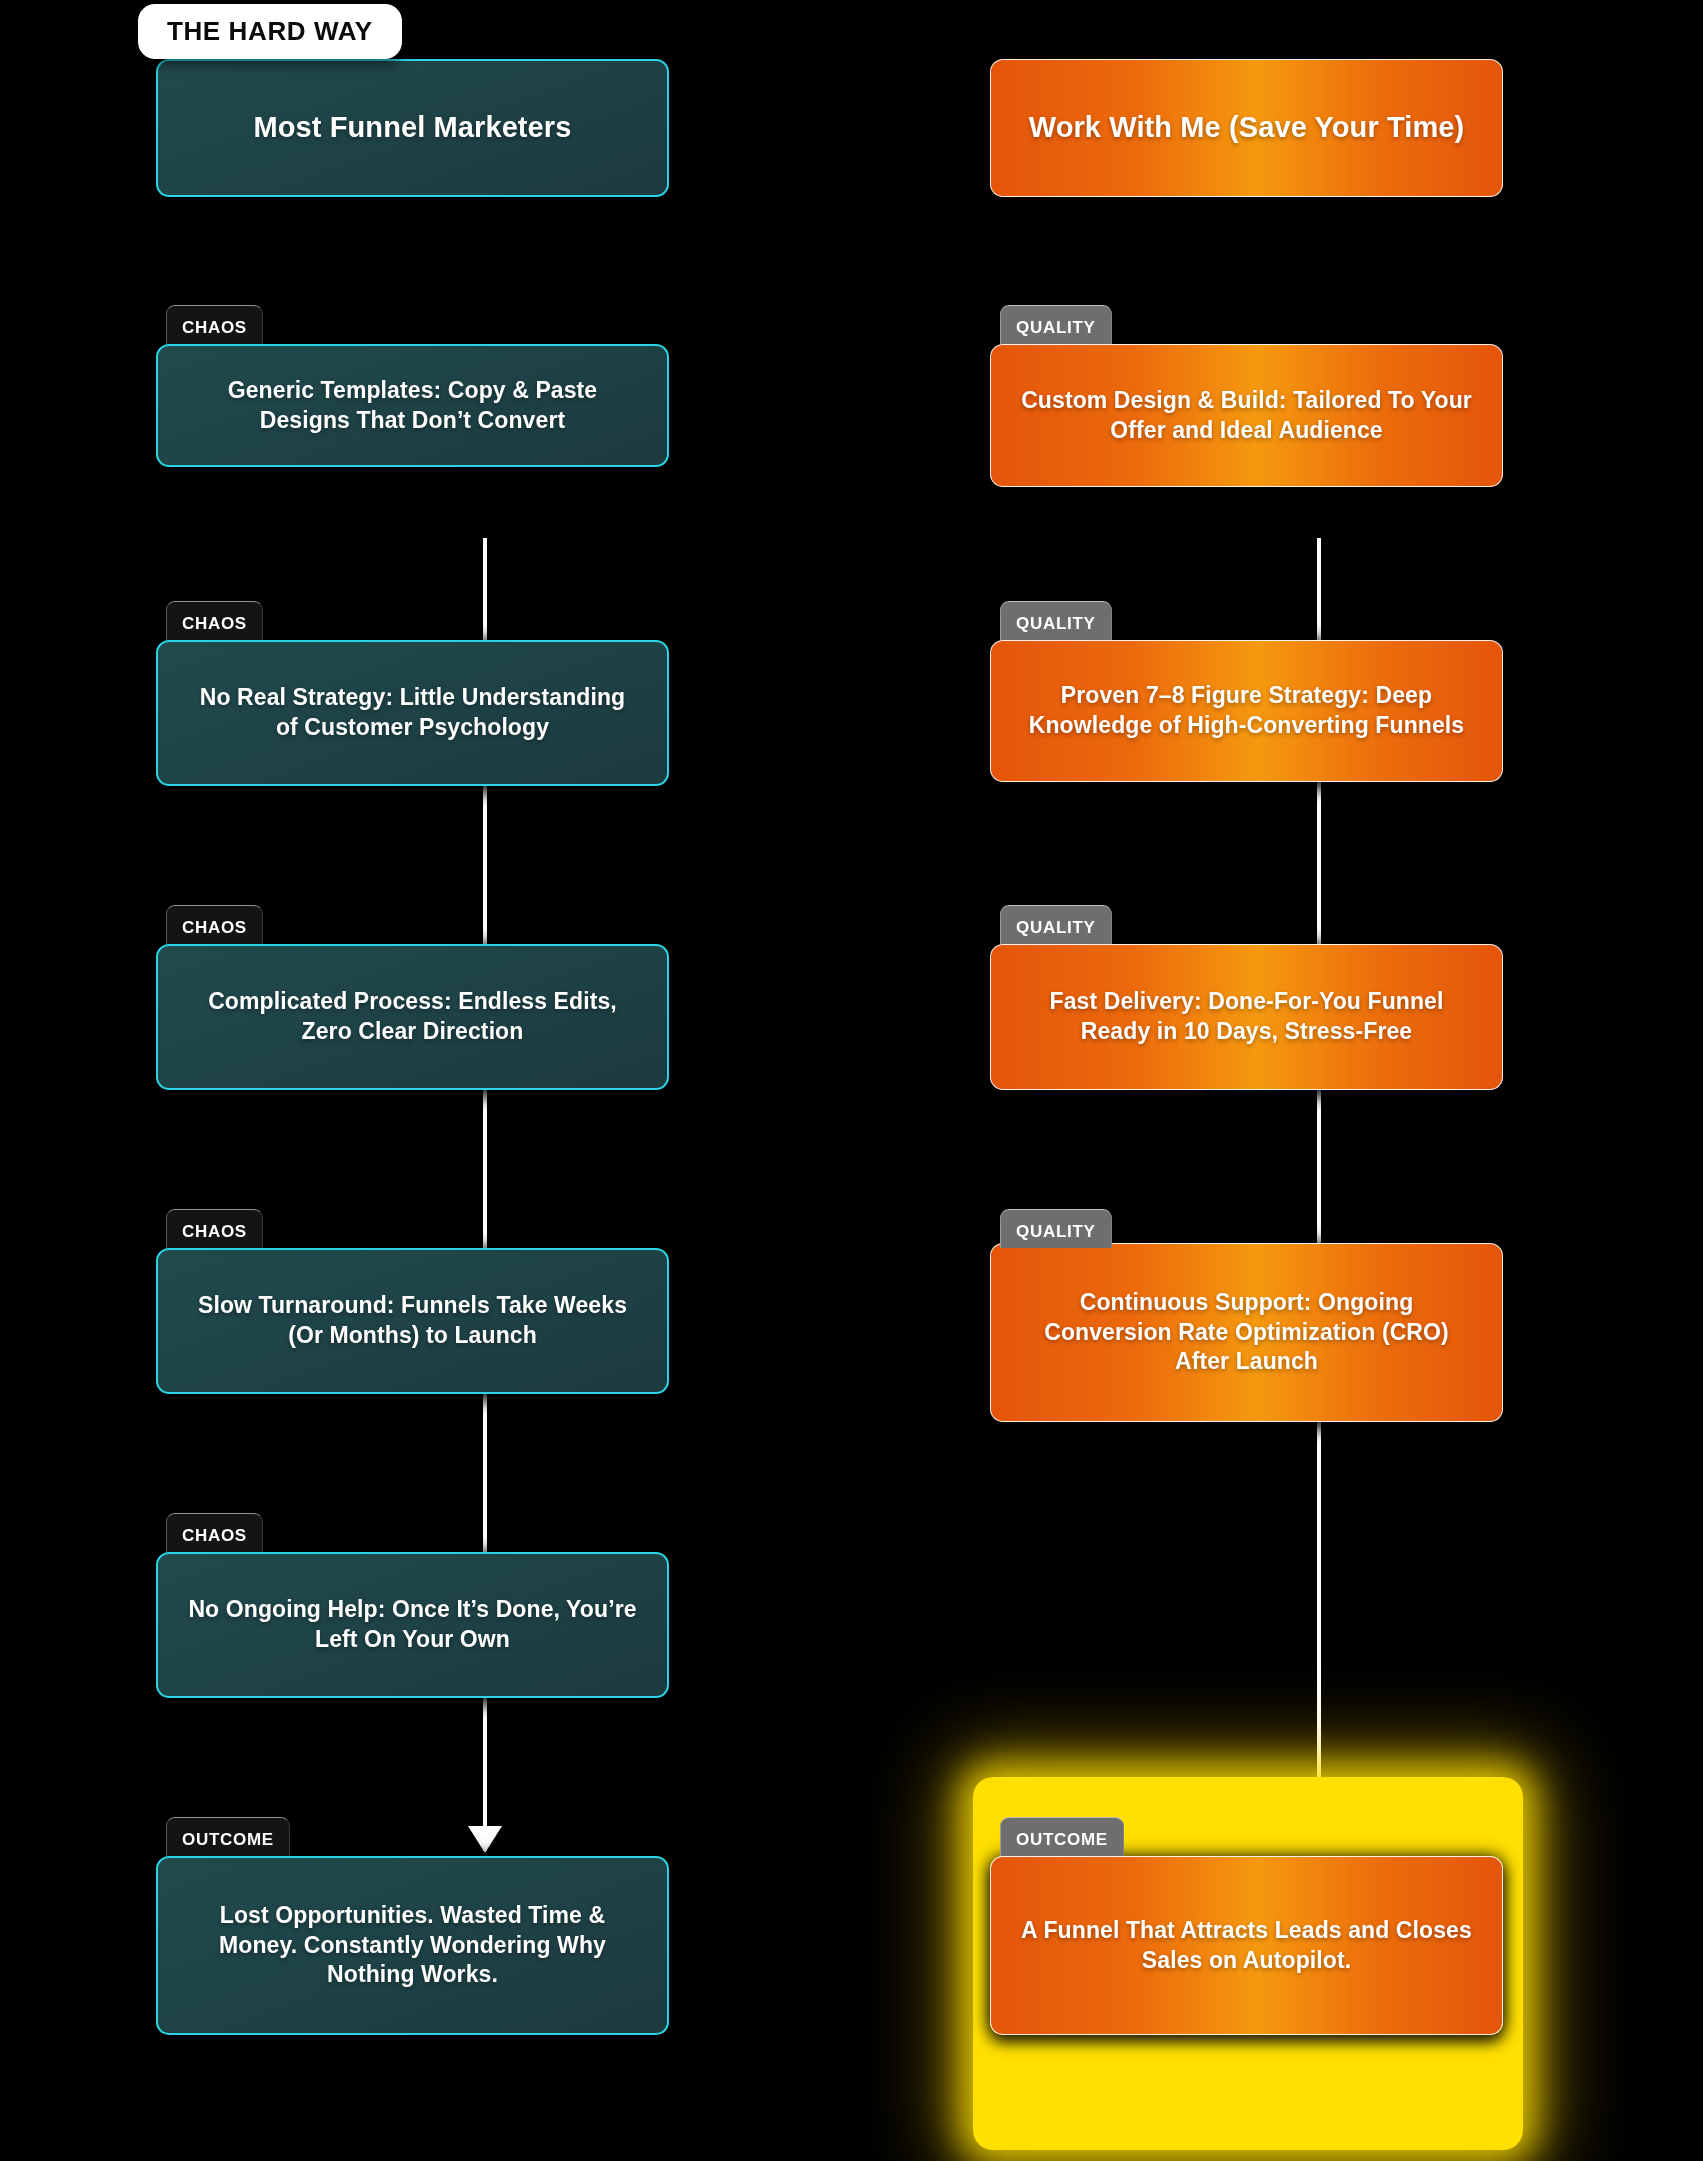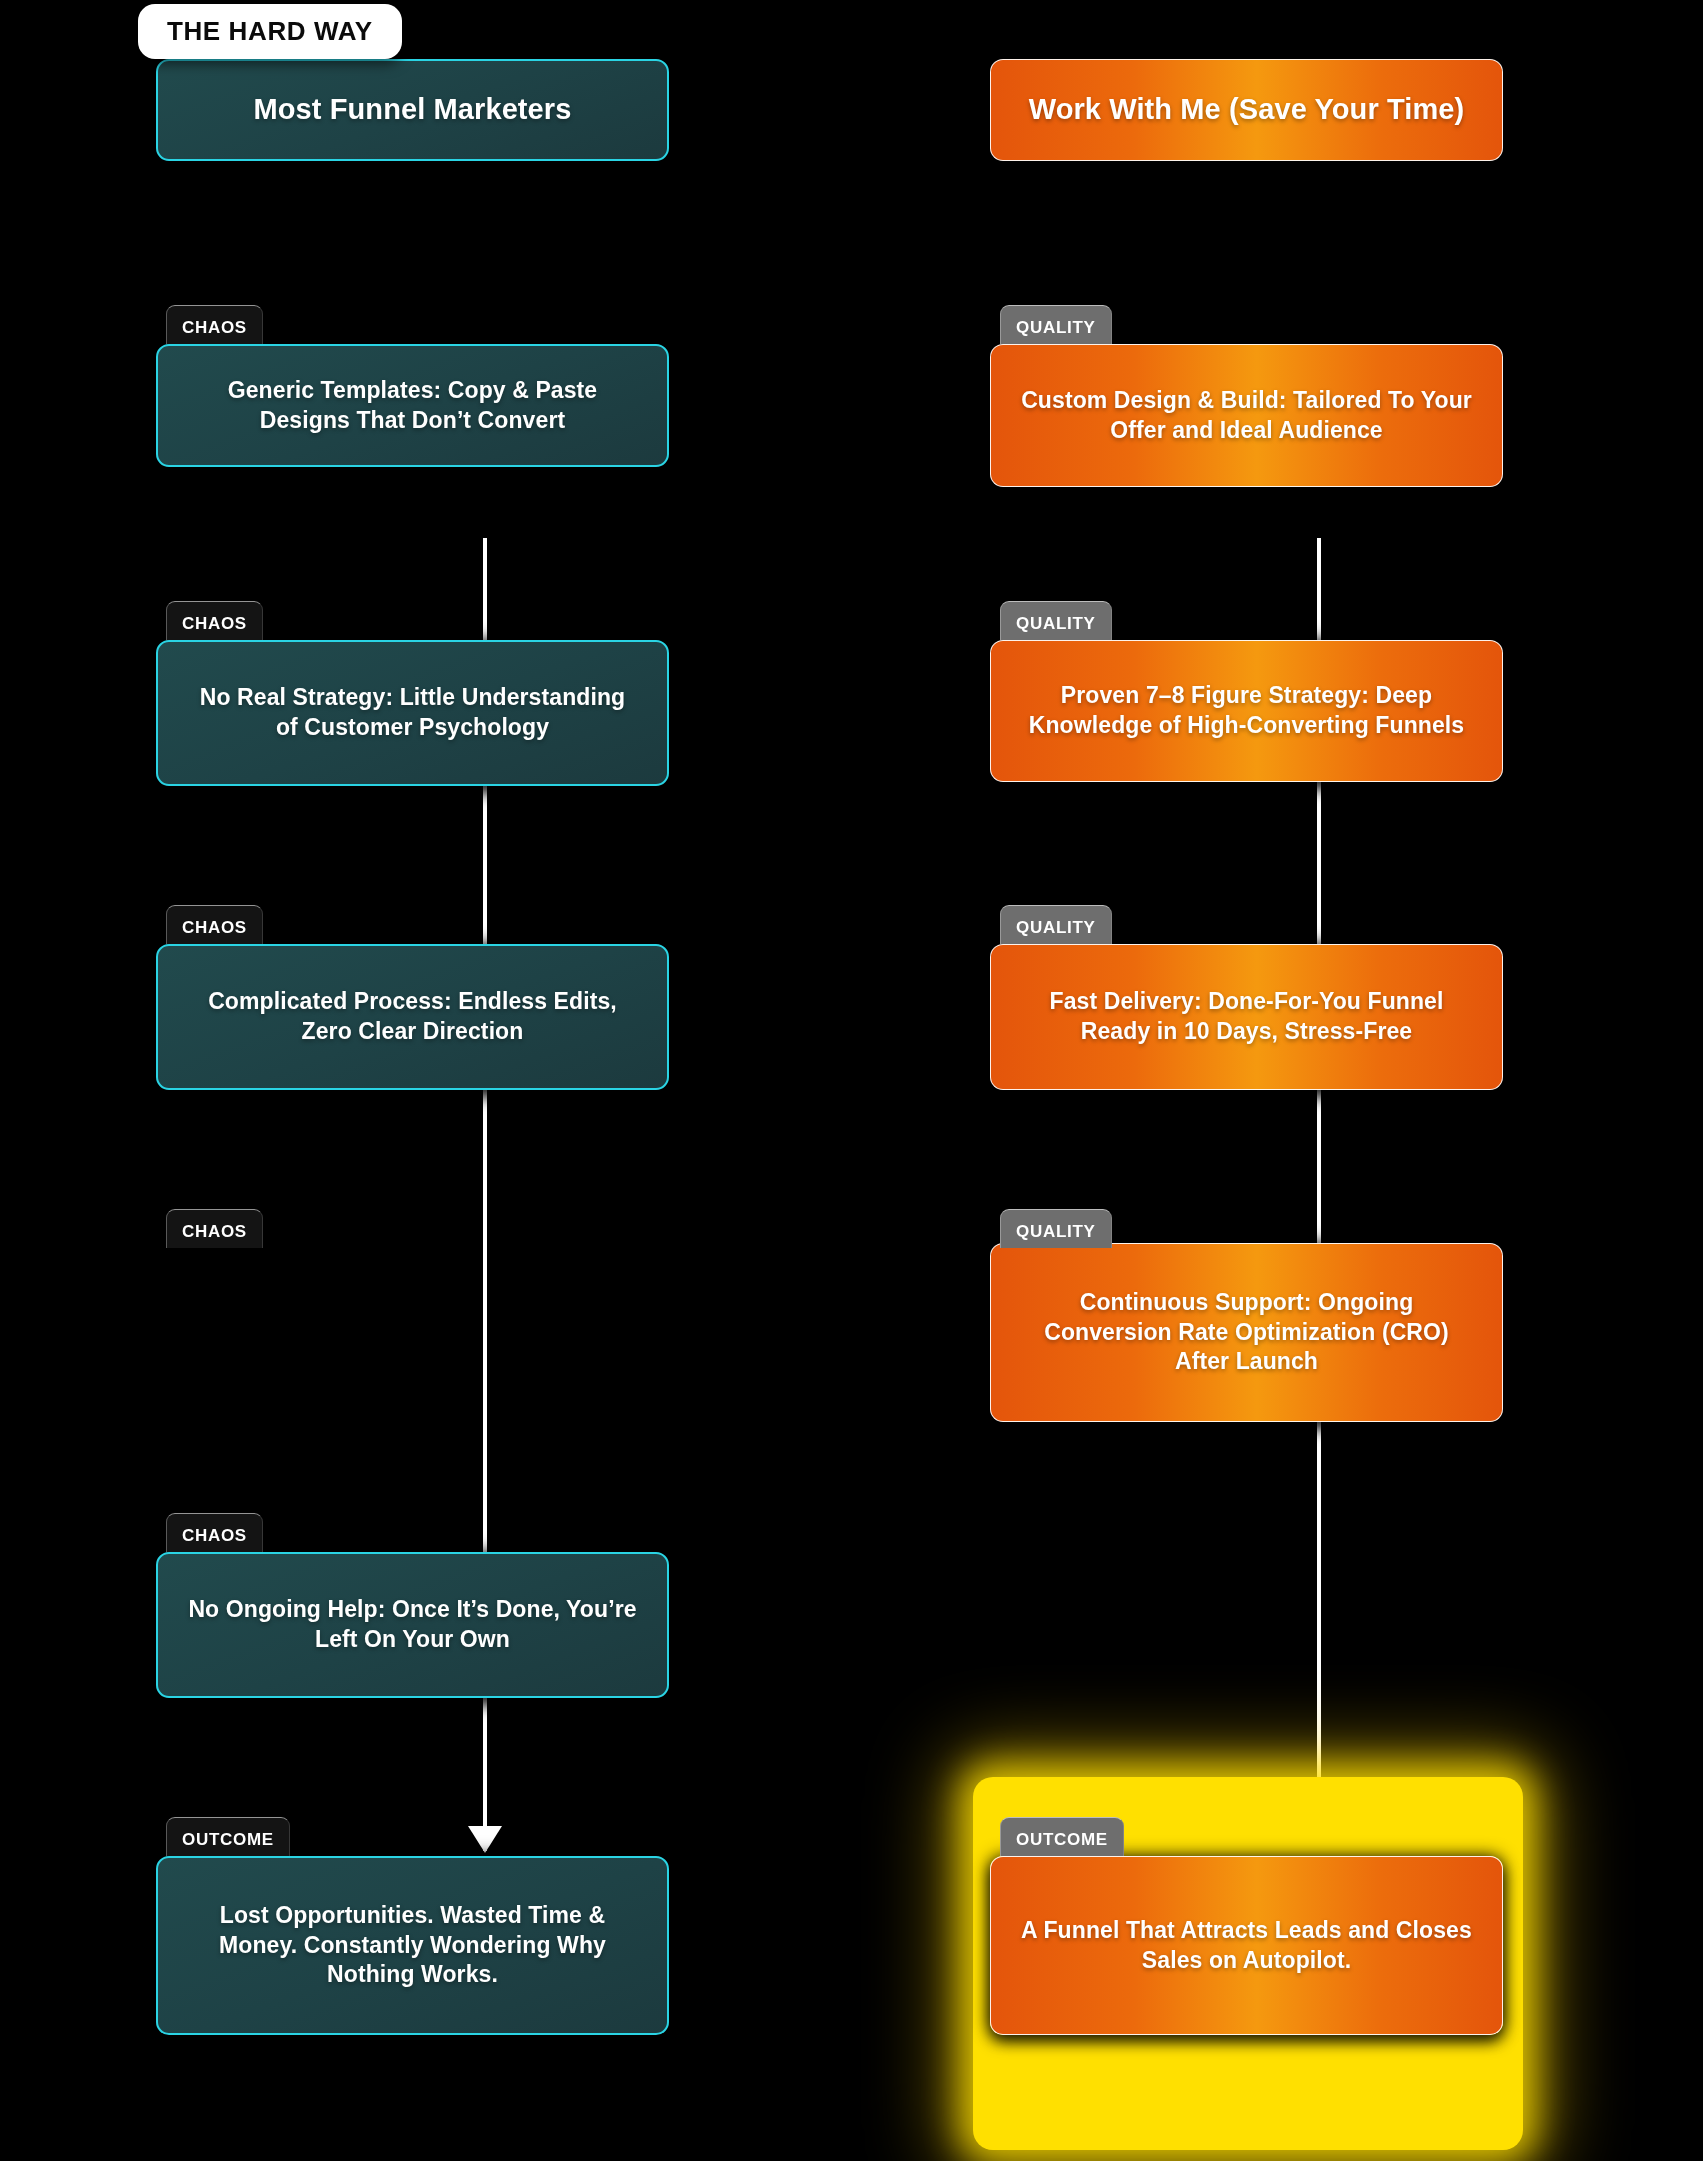--- a/index.html
+++ b/index.html
@@ -125,21 +125,21 @@
     box-shadow:0 0 17px rgba(0,0,0,.85), 0 7px 15px rgba(0,0,0,.75);
   }
   
   .card.orange {
     background:linear-gradient(90deg,#e4550b 0%,#ec6a0c 28%,#f5990f 52%,#ec6d0c 76%,#e4550b 100%);
     border:1.5px solid rgba(255,255,255,.92);
     box-shadow:0 0 17px rgba(0,0,0,.85), 0 7px 15px rgba(0,0,0,.75);
   }
 
   
-  .card.hero { height:102px; }
+  .card.hero { height:138px; }
   .card.hero p { font-size:29px; }
 
   
   .glow-wrap {
     position:absolute;
     z-index:9;
     background:#ffe000;
     border-radius:20px;
     box-shadow:0 0 35px 13px rgba(255,224,0,.78),
                0 0 74px 30px rgba(255,210,0,.42);
@@ -191,20 +191,23 @@
       </div>
       <div class="card teal" style="margin-top:39px; height:146px;">
         <p>Complicated Process: Endless Edits, Zero Clear Direction</p>
       </div>
     </div>
 
     <div class="node" style="left:5px; top:1209px;">
       <div class="tab chaos" style="top:0;">
         <span>CHAOS</span>
       </div>
+      <div class="card teal" style="margin-top:39px; height:146px;">
+        <p>Slow Turnaround: Funnels Take Weeks (Or Months) to Launch</p>
+      </div>
     </div>
 
     <div class="node" style="left:5px; top:1513px;">
       <div class="tab chaos" style="top:0;">
         <span>CHAOS</span>
       </div>
       <div class="card teal" style="margin-top:39px; height:146px;">
         <p>No Ongoing Help: Once It’s Done, You’re Left On Your Own</p>
       </div>
     </div>

